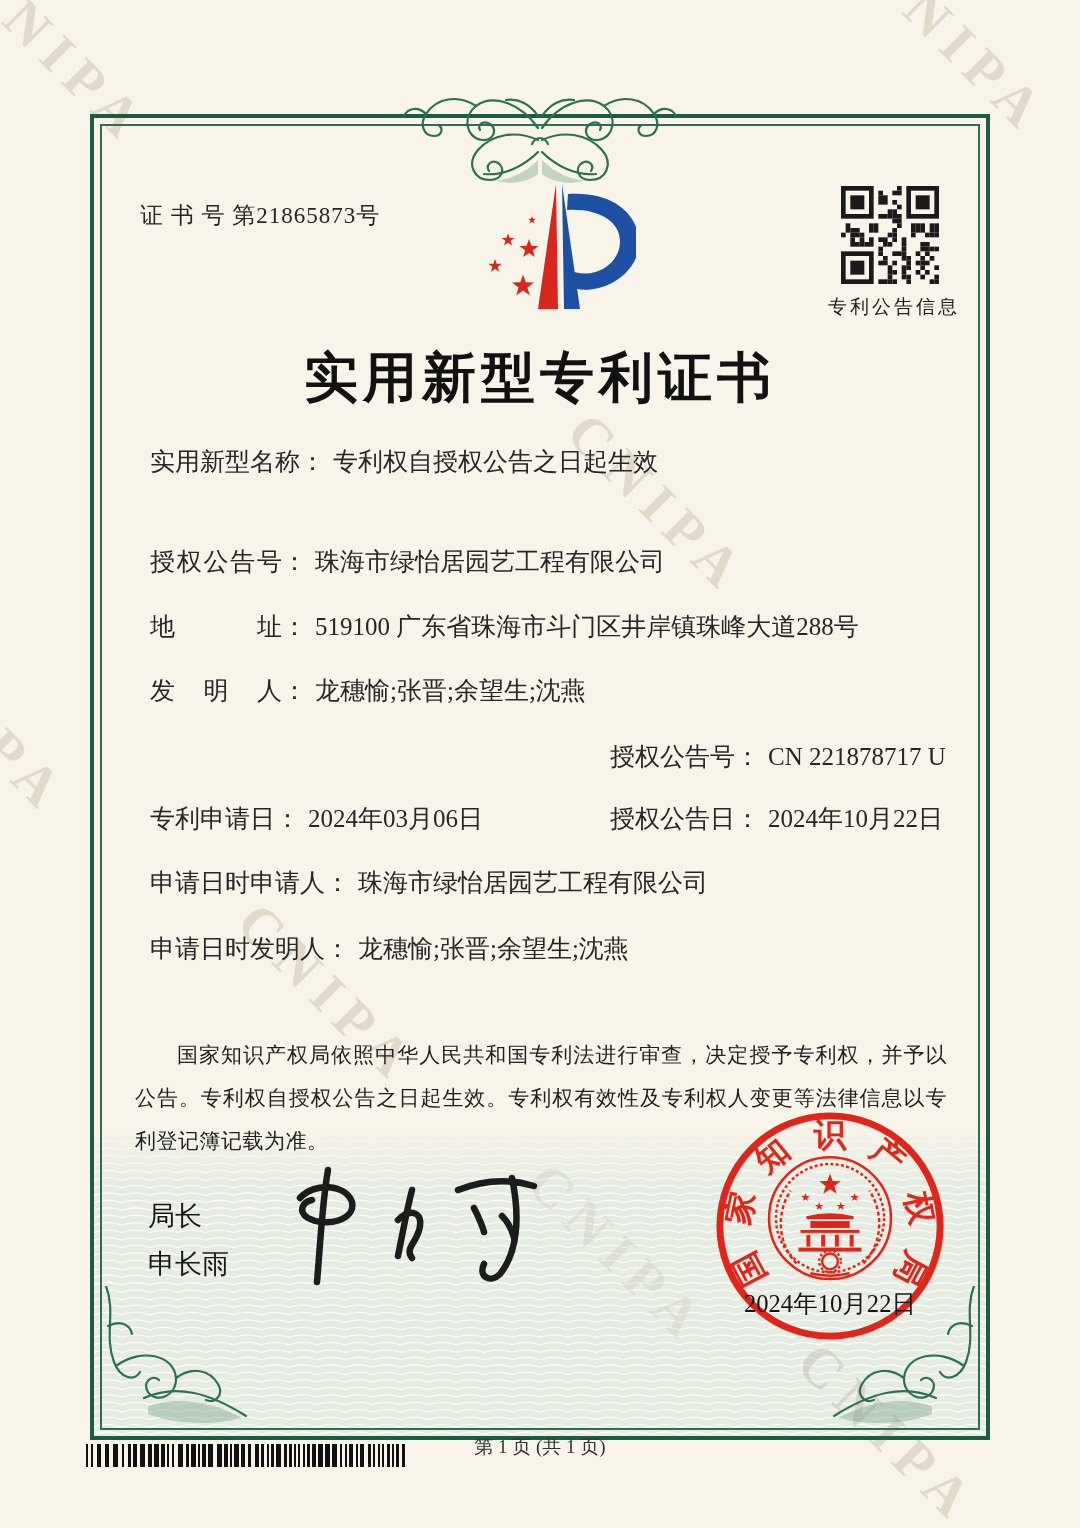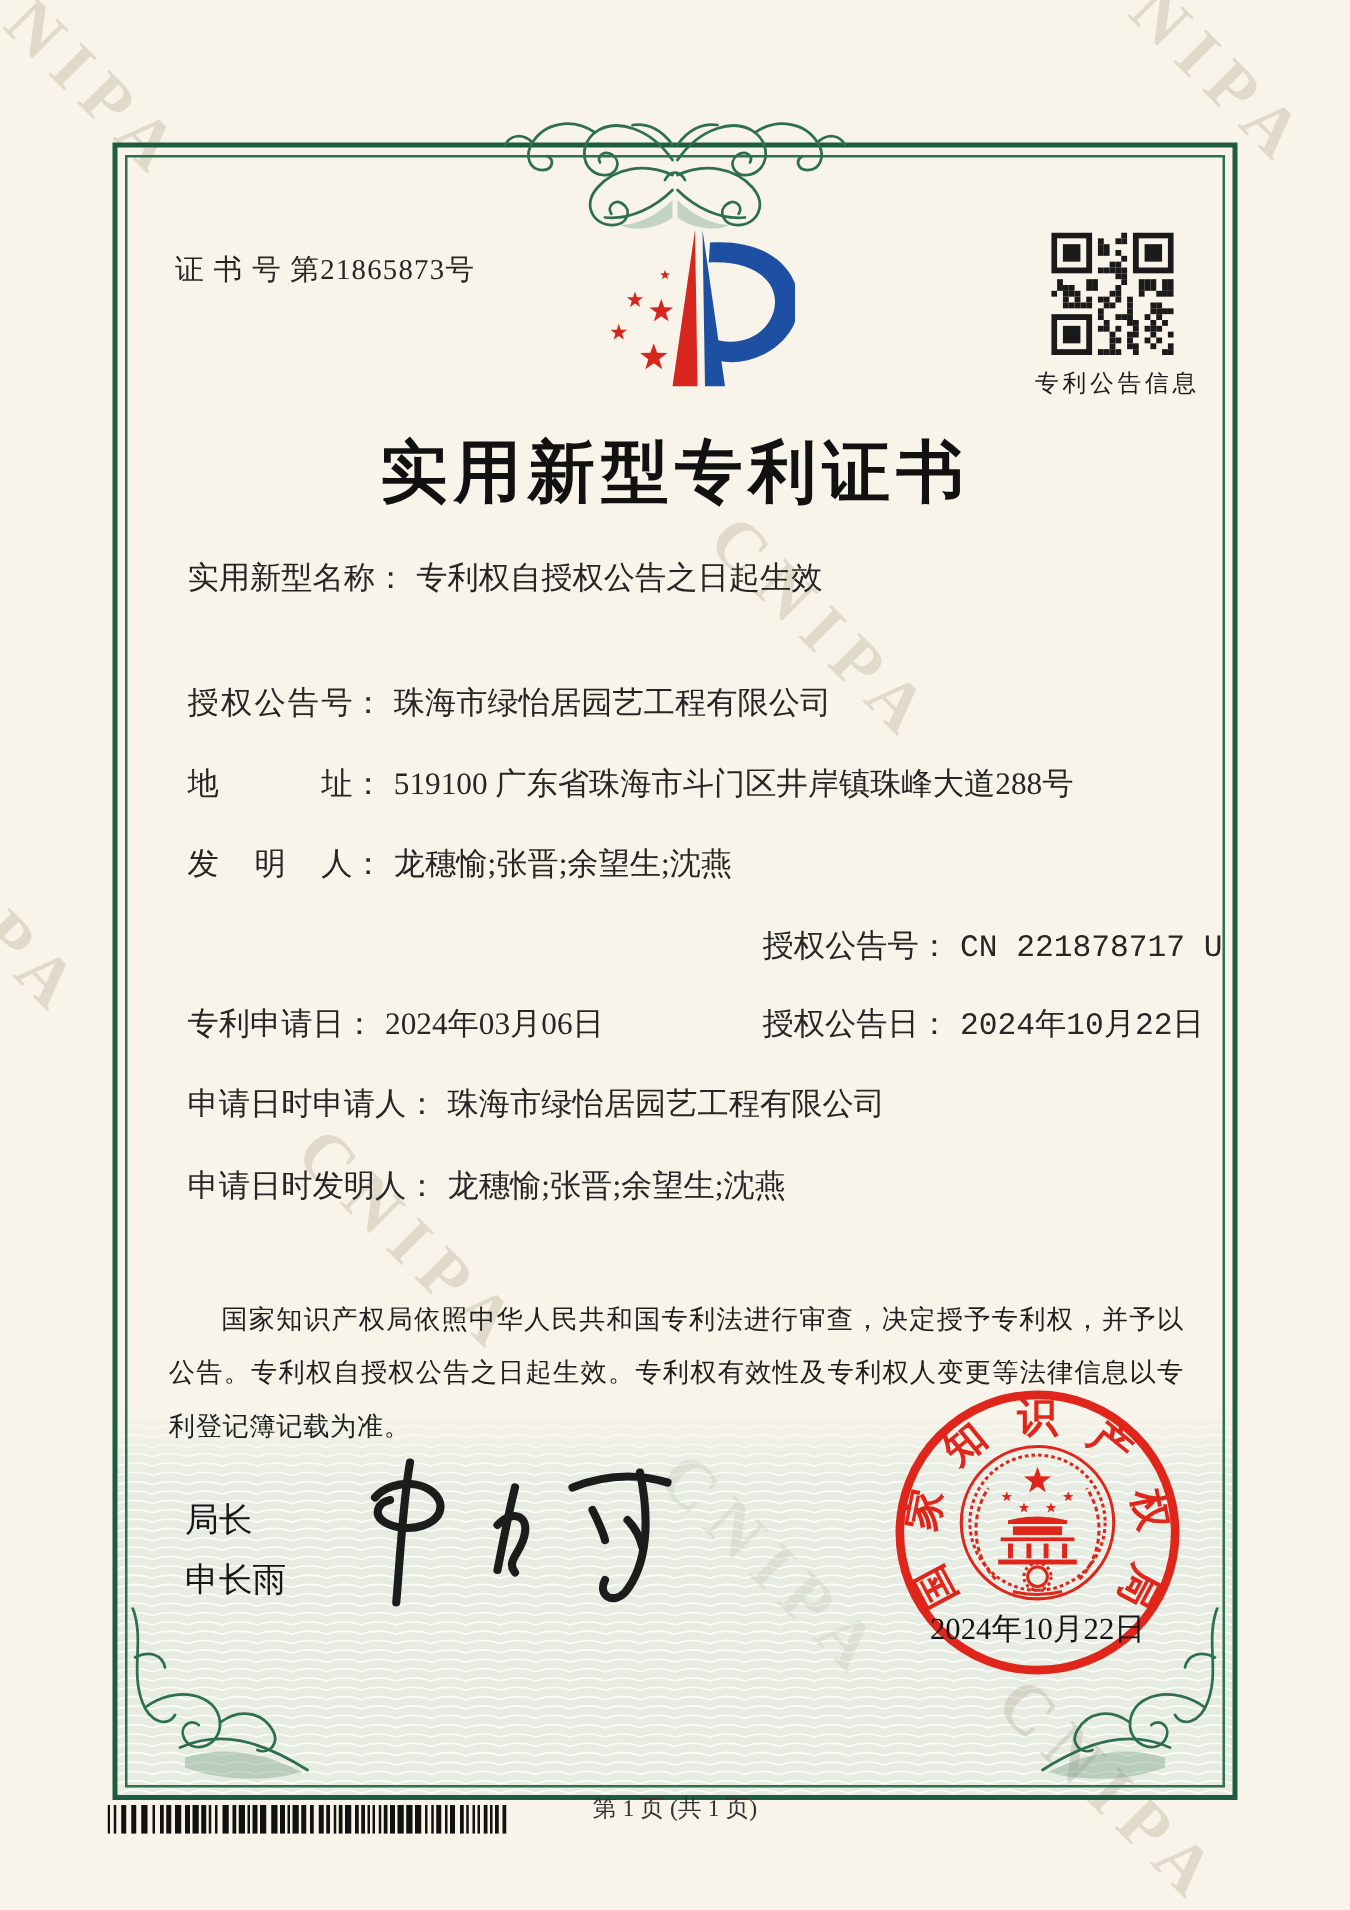--- a/index.html
+++ b/index.html
@@ -31,21 +31,21 @@
   .qr-block svg{display:block;margin:0 auto;background:#fff0;}
   .qr-caption{margin-top:10px;font-size:19px;letter-spacing:3px;color:#1c1c1c;}
   .title{position:absolute;left:0;right:0;top:342px;text-align:center;font-size:54px;
       font-weight:bold;letter-spacing:5px;color:#111;z-index:4;}
   
   .row{position:absolute;left:150px;font-size:25px;z-index:4;white-space:nowrap;}
   .row .lbl{display:inline-block;vertical-align:top;}
   .row .lbl.just{min-width:132px;text-align:justify;text-align-last:justify;}
   .row .colon{display:inline-block;}
   .row .val{display:inline-block;margin-left:8px;}
-  .row.rcol{left:610px;font-family:Liberation Mono, monospace;}
+  .row.rcol{left:610px;}
   
   .legal{position:absolute;left:135px;top:1034px;width:812px;font-size:21px;line-height:2.05;
       text-align:justify;text-indent:2em;letter-spacing:0.5px;z-index:4;color:#1f1f1f;}
   
   .sig-role{position:absolute;left:148px;top:1198px;font-size:27px;z-index:5;
       font-family:"Liberation Sans","DejaVu Sans",sans-serif;color:#161616;}
   .sig-name{position:absolute;left:148px;top:1246px;font-size:27px;z-index:5;
       font-family:"Liberation Sans","DejaVu Sans",sans-serif;color:#161616;}
   .sig-svg{position:absolute;left:262px;top:1156px;z-index:5;}
   .sig-svg path{stroke:#1c1c1c;stroke-width:6.5;fill:none;stroke-linecap:round;stroke-linejoin:round;}

